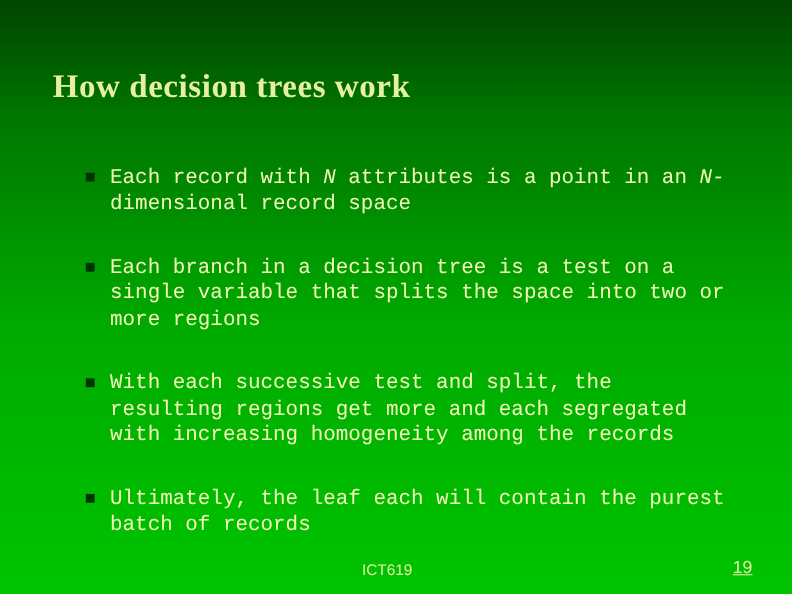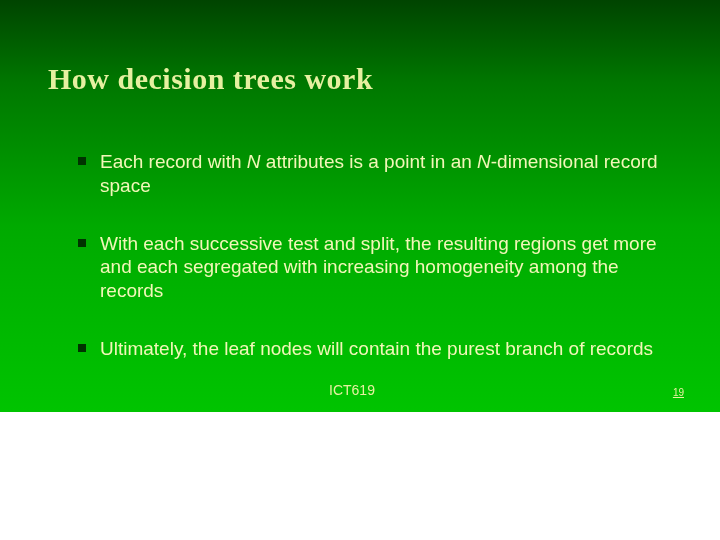--- a/index.html
+++ b/index.html
@@ -5,21 +5,21 @@
   html, body {
     margin: 0;
     padding: 0;
     width: 720px;
     height: 540px;
     overflow: hidden;
     font-family: Arial, Helvetica, sans-serif;
   }
   .slide {
     width: 720px;
-    height: 412px;
+    height: 540px;
     background: linear-gradient(to bottom, #004400 0%, #007700 20%, #00aa00 55%, #00c400 100%);
     position: relative;
     box-sizing: border-box;
   }
   .title {
     position: absolute;
     top: 62px;
     left: 48px;
     font-family: Georgia, 'Times New Roman', serif;
     font-weight: 900;
@@ -33,20 +33,21 @@
     left: 78px;
     right: 50px;
     color: #f2f7b8;
   }
   .bullet {
     display: flex;
     align-items: flex-start;
     margin-bottom: 34px;
     font-size: 19px;
     line-height: 1.25;
+    font-family: Liberation Mono, monospace;
   }
   .bullet .marker {
     flex: 0 0 auto;
     width: 8px;
     height: 8px;
     background: #003300;
     margin-top: 7px;
     margin-right: 14px;
   }
   .bullet .text {
@@ -63,52 +64,58 @@
     display: flex;
     justify-content: center;
     color: #e6f0a0;
     font-size: 14px;
   }
   .page-num {
     position: absolute;
     bottom: 14px;
     right: 36px;
     color: #e6f0a0;
-    font-size: 10px;
+    font-size: 16px;
     text-decoration: underline;
   }
 </style>
 </head>
 <body>
 
 <div class="slide">
 
   <div class="title">How decision trees work</div>
 
   <div class="body">
 
     <div class="bullet">
       <div class="marker"></div>
       <div class="text">
         <span>Each record with </span><span class="italic">N</span><span> attributes is a point in an </span><span class="italic">N</span><span>-dimensional record space</span>
       </div>
     </div>
 
+    <div class="bullet">
+      <div class="marker"></div>
+      <div class="text">
+        <span>Each branch in a decision tree is a test on a single variable that splits the space into two or more regions</span>
+      </div>
+    </div>
 
     <div class="bullet">
       <div class="marker"></div>
       <div class="text">
         <span>With each successive test and split, the resulting regions get more and each segregated with increasing homogeneity among the records</span>
       </div>
     </div>
 
     <div class="bullet">
       <div class="marker"></div>
       <div class="text">
-        <span>Ultimately, the leaf nodes will contain the purest branch of records</span>
+        <span>Ultimately, the leaf each will contain the purest batch of records</span>
       </div>
     </div>
 
   </div>
 
   <div class="footer">ICT619</div>
   <div class="page-num">19</div>
 
 </div>
 

